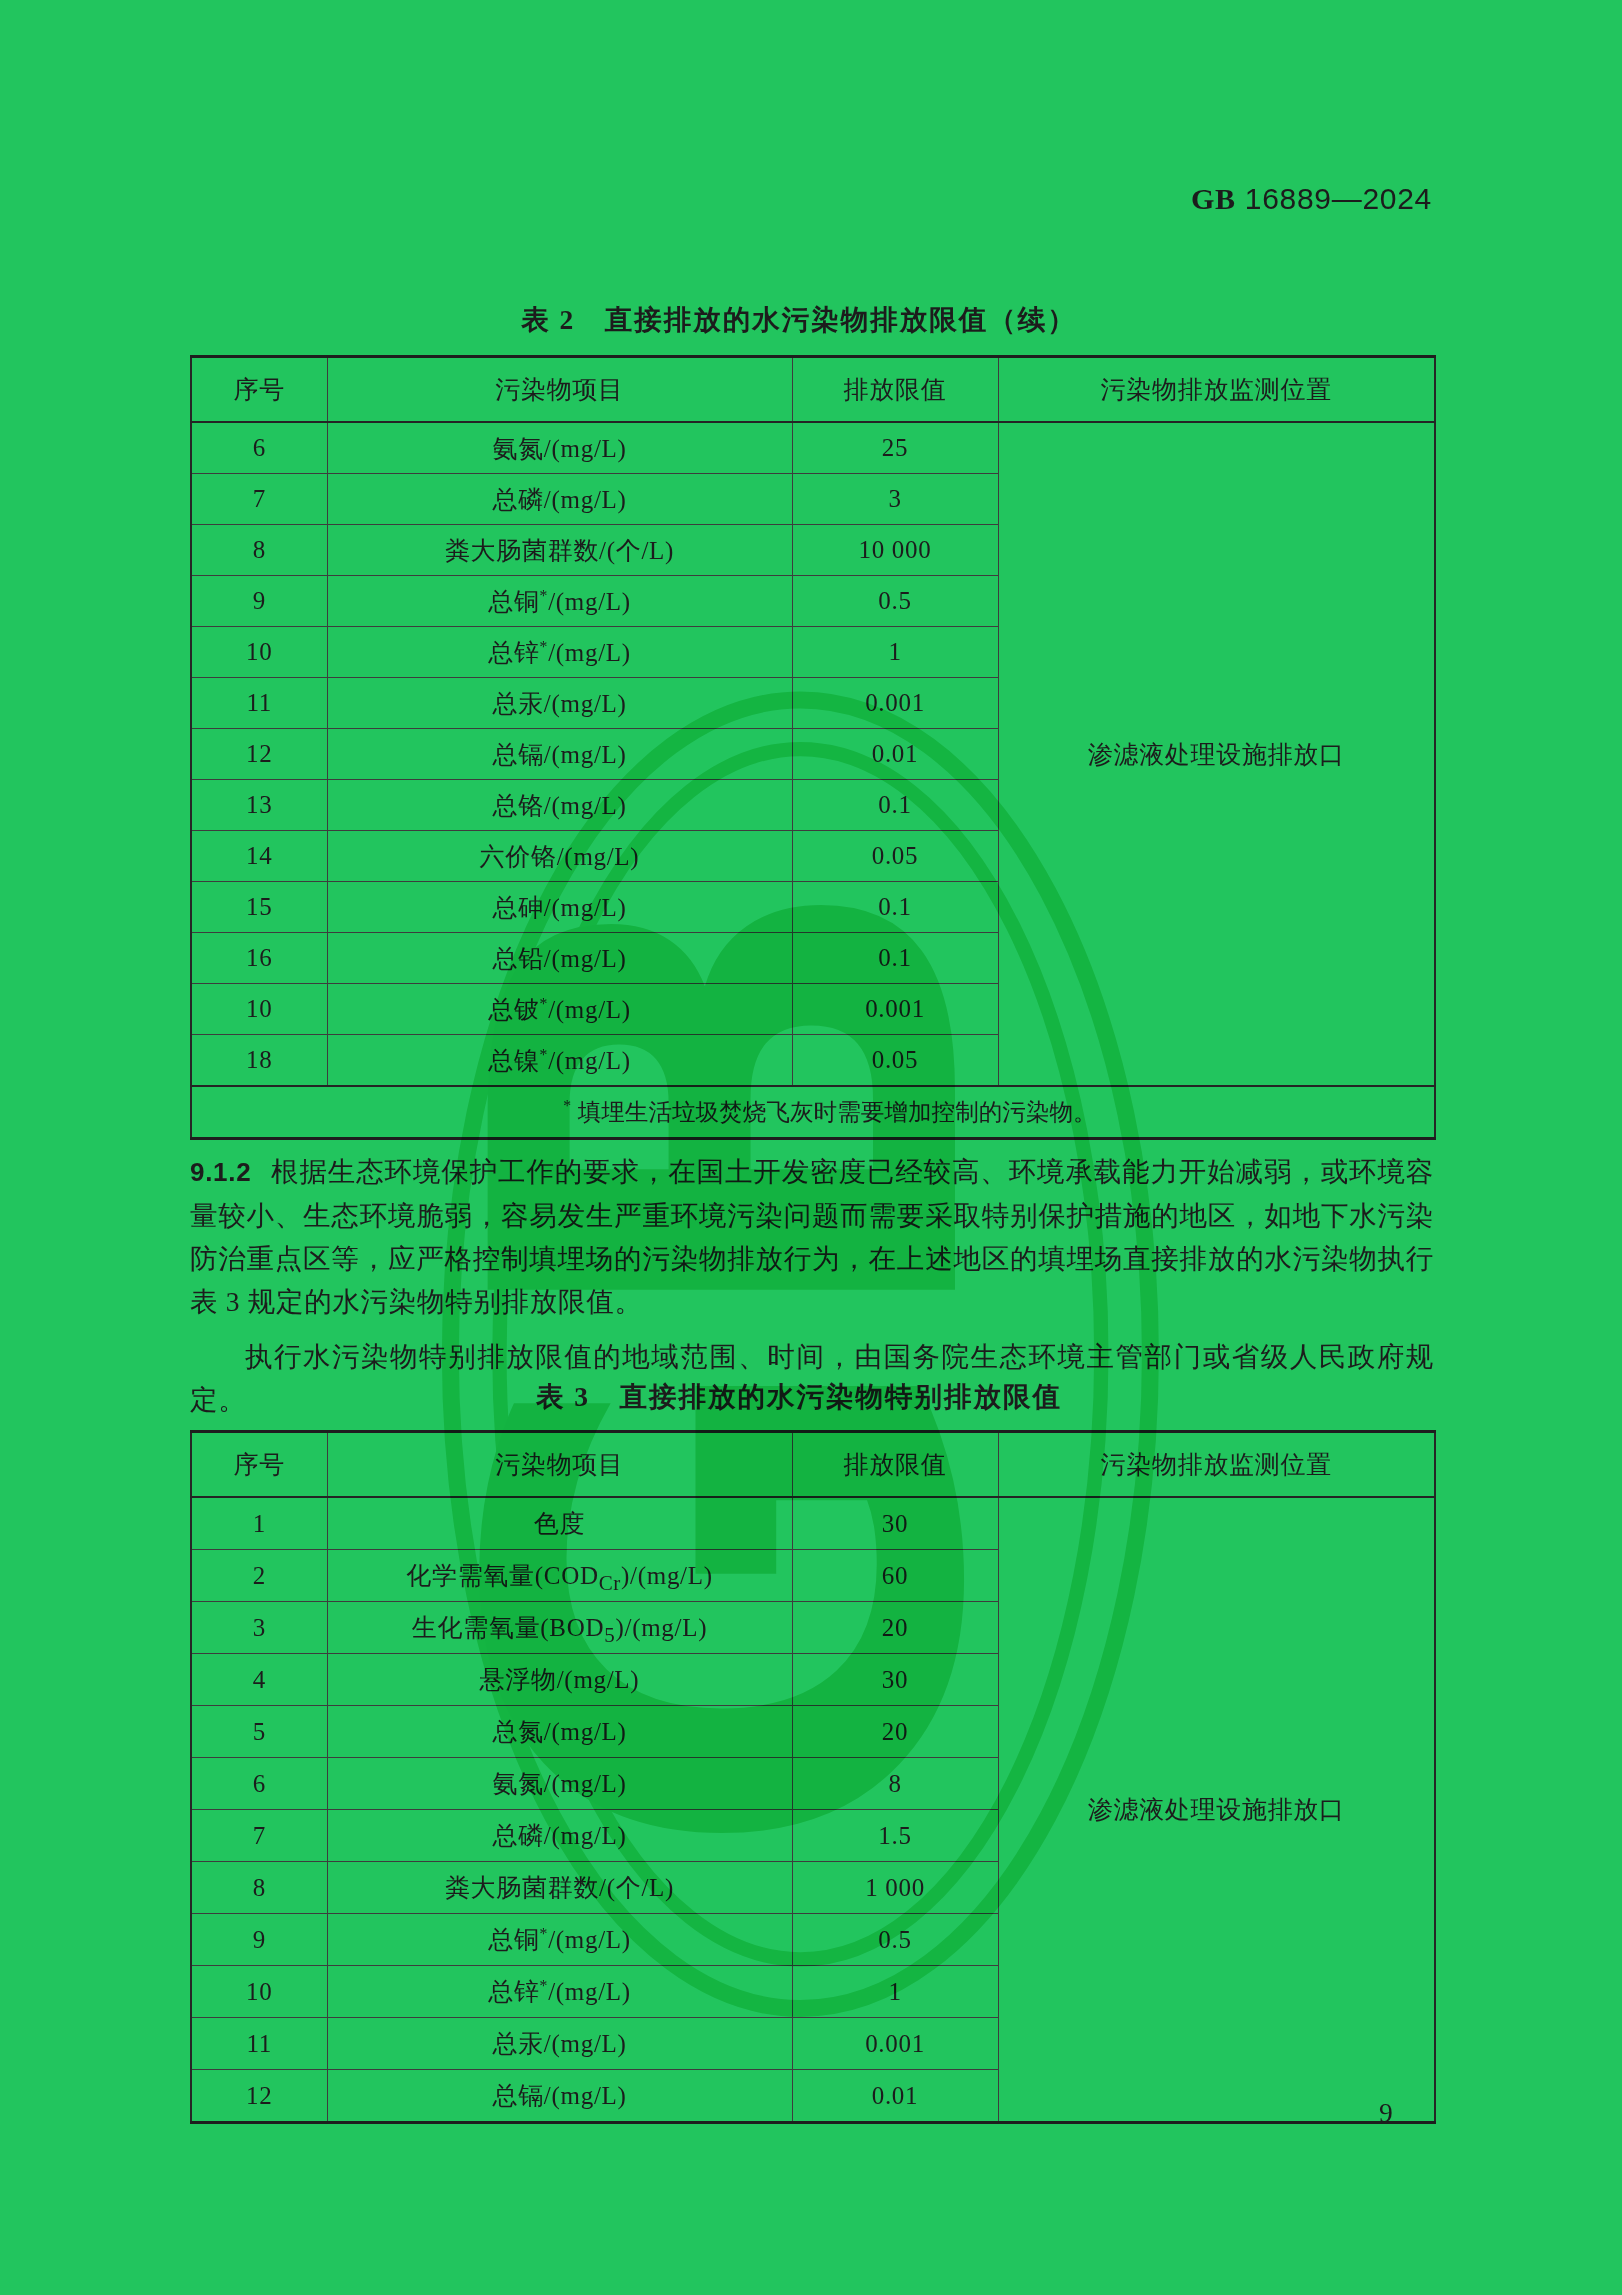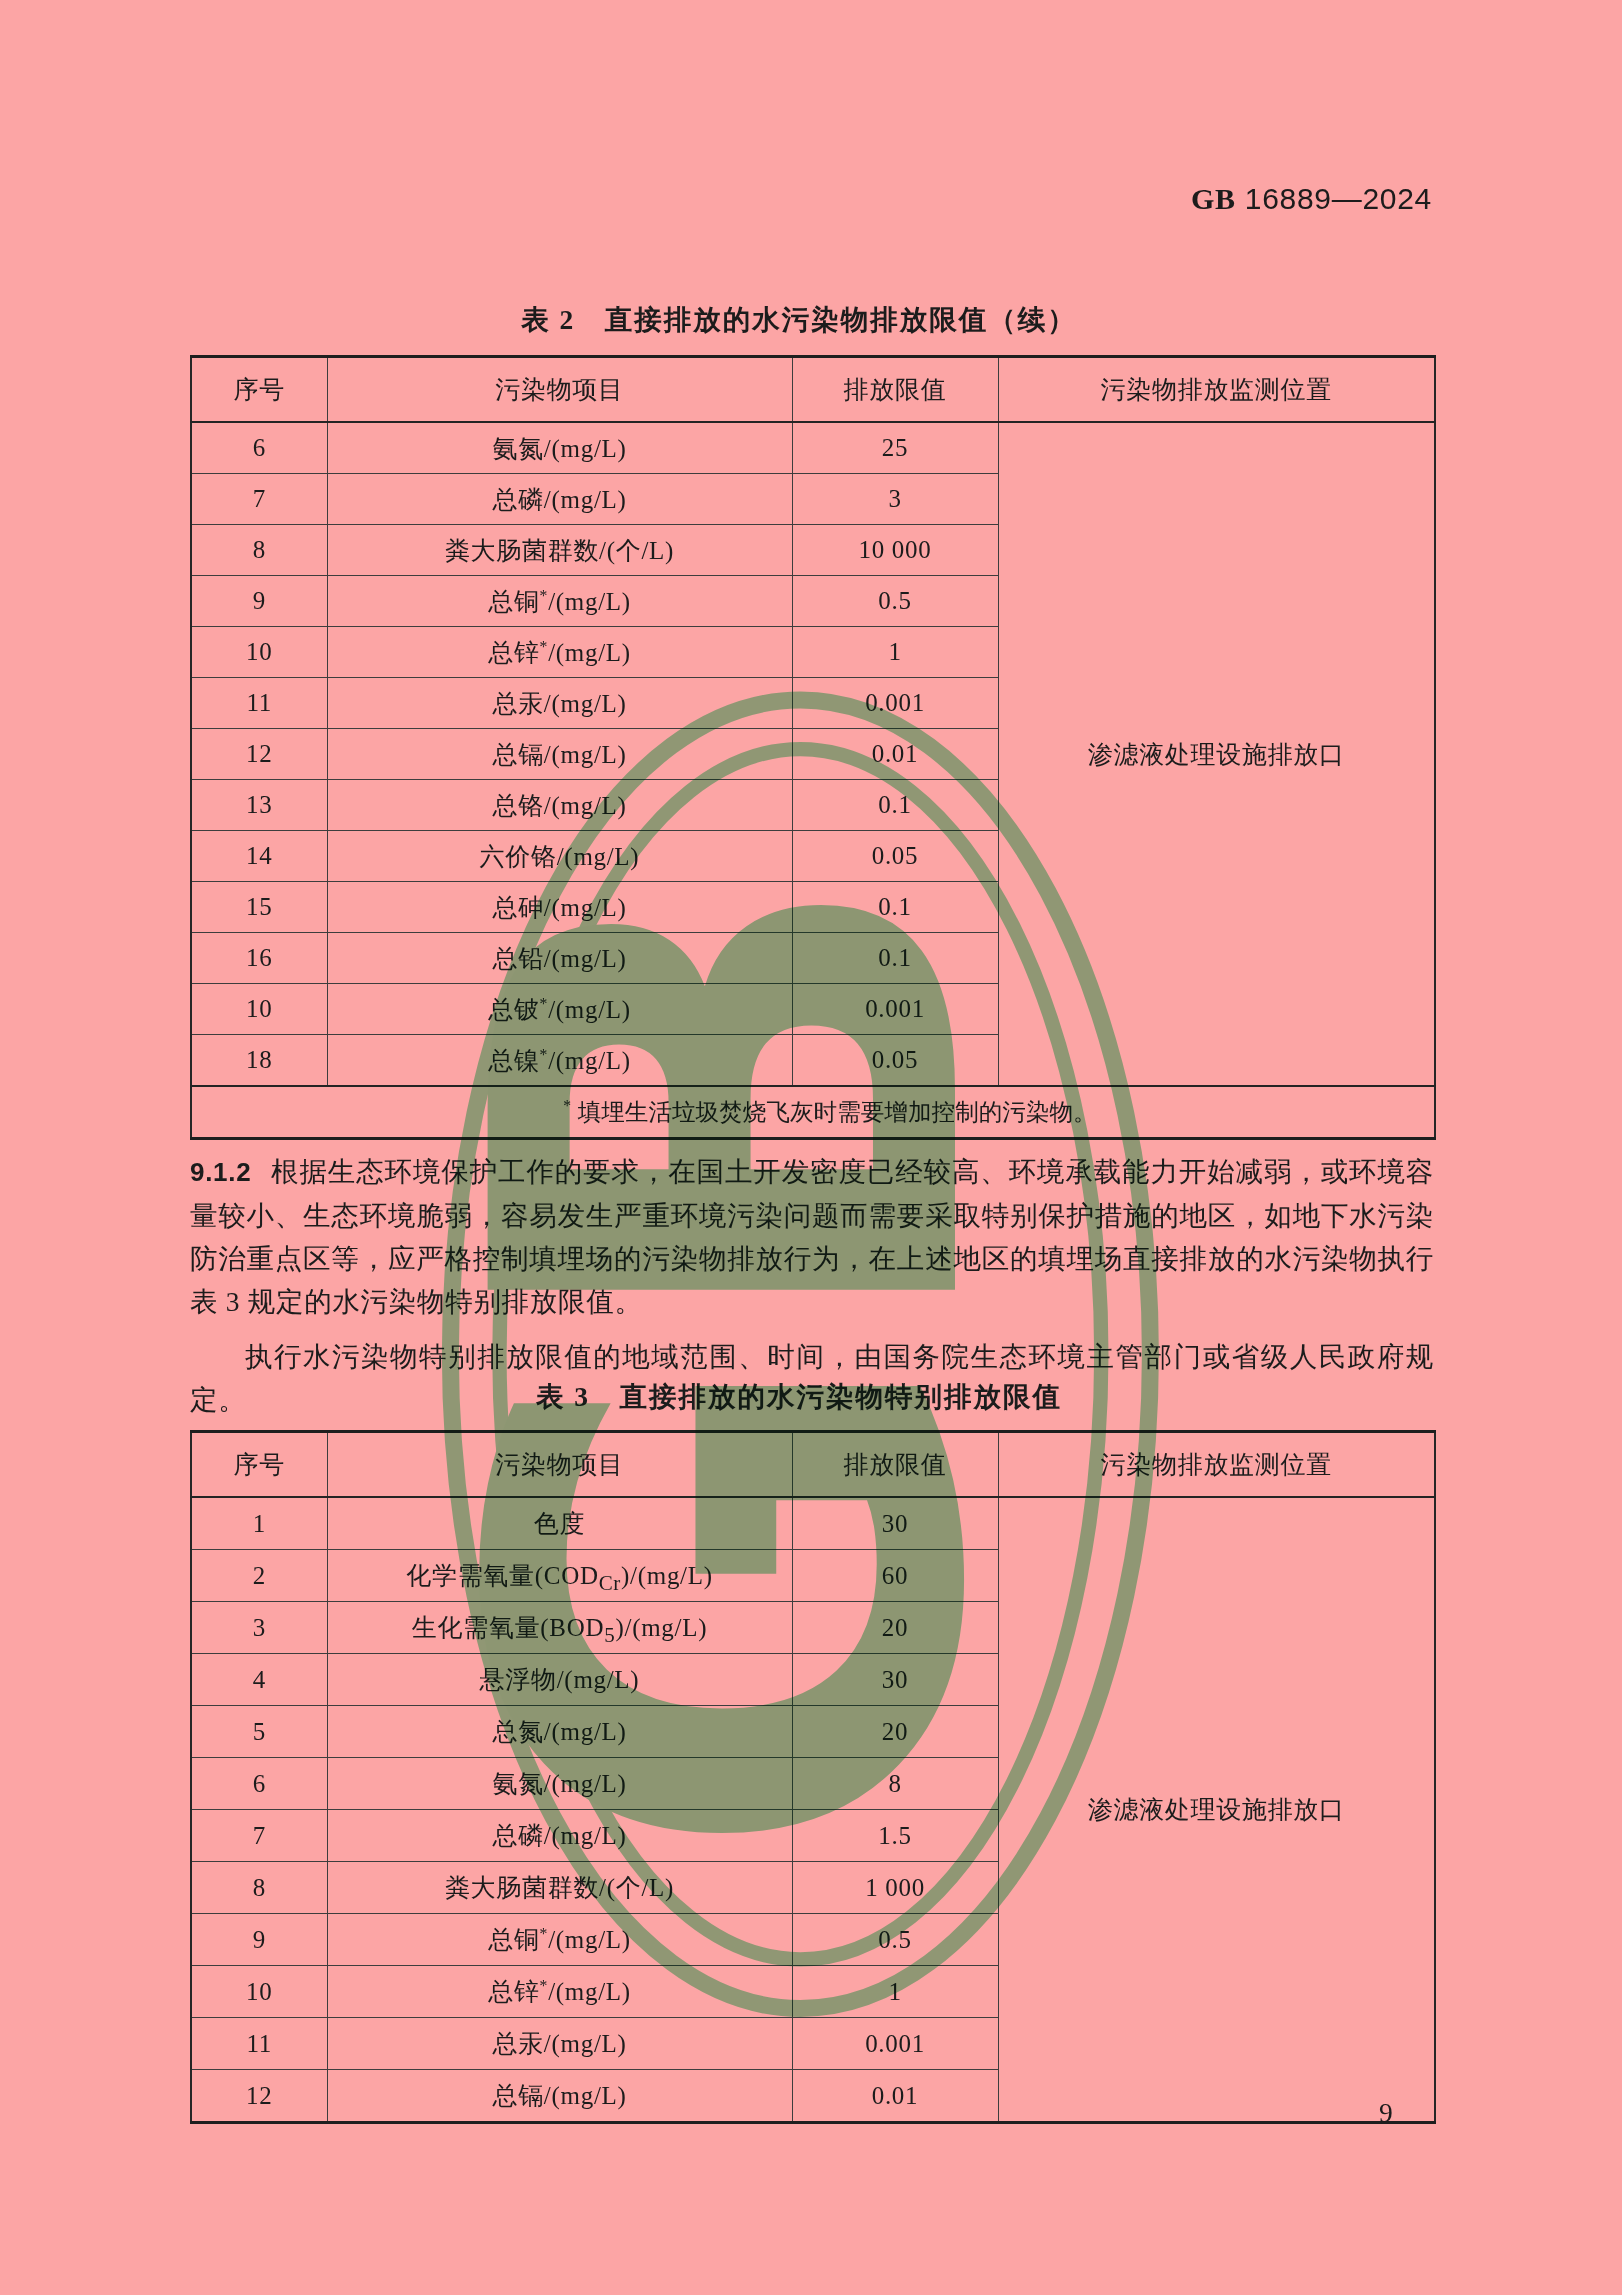--- a/index.html
+++ b/index.html
@@ -1,19 +1,19 @@
 <!DOCTYPE html>
 <html style="font-size:10.5px"><head>
 <meta charset="utf-8">
 <style>
   html,body{margin:0;padding:0;background:#9a9a9a;}
   .page{
     position:relative;
     width:1623px;height:2295px;
-    background:#fca5a5;
+    background:#22c55e;
     overflow:hidden;
     font-family:"Liberation Serif","DejaVu Serif",serif;
     color:#1c1c1c;
   }
   
   .std-code{
     position:absolute;top:182px;right:191px;
     font-size:30px;letter-spacing:0.7px;white-space:nowrap;
   }
   .std-code .gb{font-weight:700;font-family:"Liberation Serif","DejaVu Serif",serif;}

